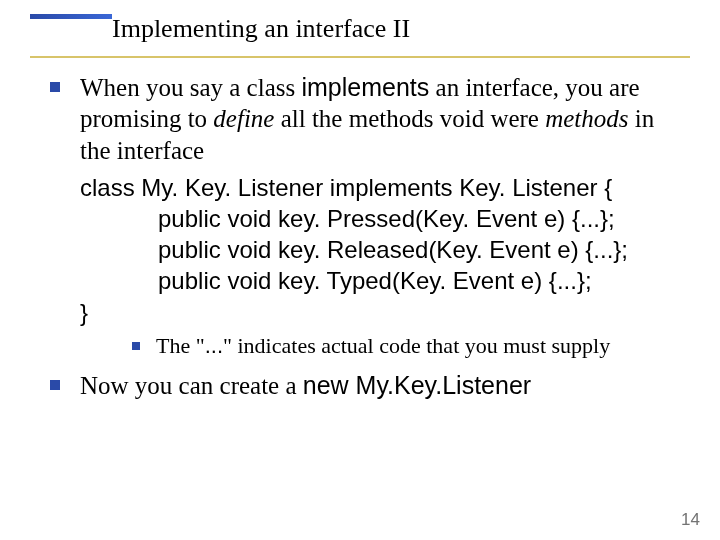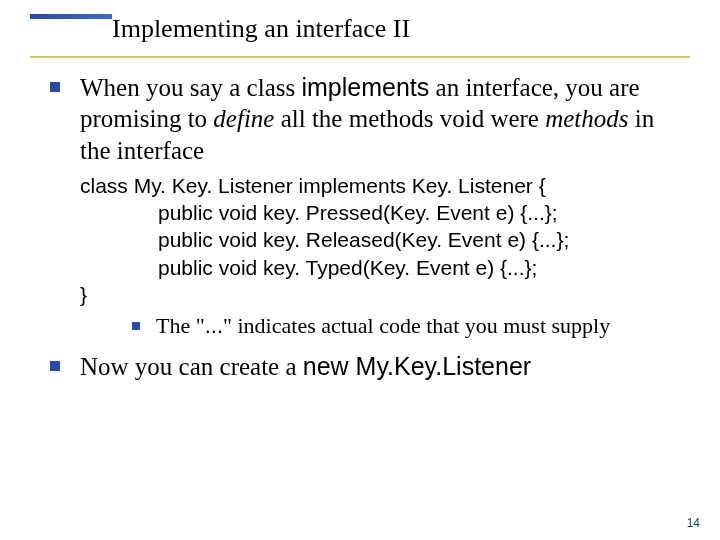--- a/index.html
+++ b/index.html
@@ -59,21 +59,21 @@
     position: absolute;
     left: 16px;
     top: 10px;
     width: 10px;
     height: 10px;
     background: #2a4aa8;
   }
   .italic { font-style: italic; }
   .code-block {
     font-family: Verdana, Geneva, sans-serif;
-    font-size: 21px;
+    font-size: 24px;
     line-height: 1.3;
     margin-left: 46px;
     margin-top: 6px;
   }
   .code-indent { margin-left: 78px; }
   ul.sub {
     list-style: none;
     margin: 4px 0 10px 0;
     padding: 0;
   }
@@ -91,22 +91,22 @@
     width: 8px;
     height: 8px;
     background: #2a4aa8;
   }
   .sans { font-family: Verdana, Geneva, sans-serif; }
   .page-num {
     position: absolute;
     right: 20px;
     bottom: 10px;
     font-family: Arial, sans-serif;
-    font-size: 12px;
-    color: #0c4a6e;
+    font-size: 17px;
+    color: #737373;
   }
 </style>
 </head>
 <body>
 
 <div class="accent-bar"></div>
 <div class="title">Implementing an interface II</div>
 <div class="title-underline"></div>
 
 <div class="content">

